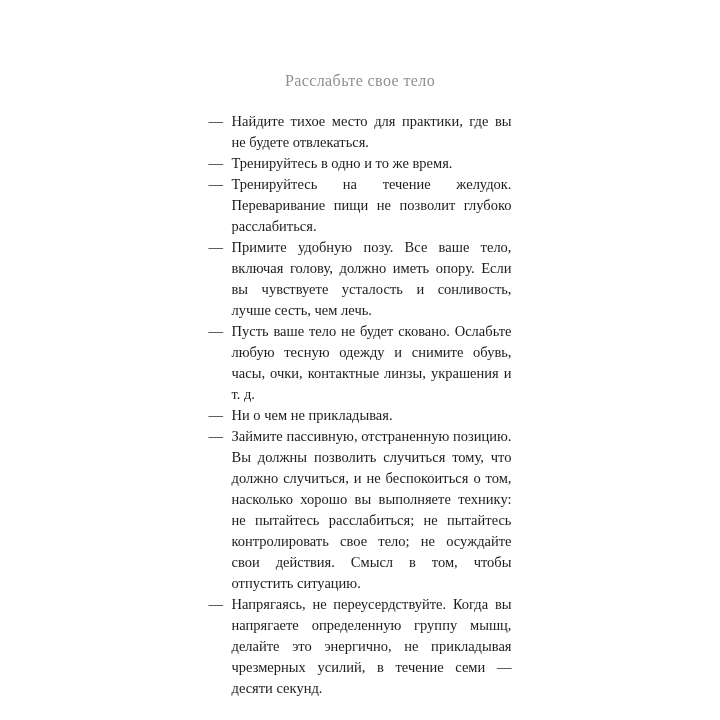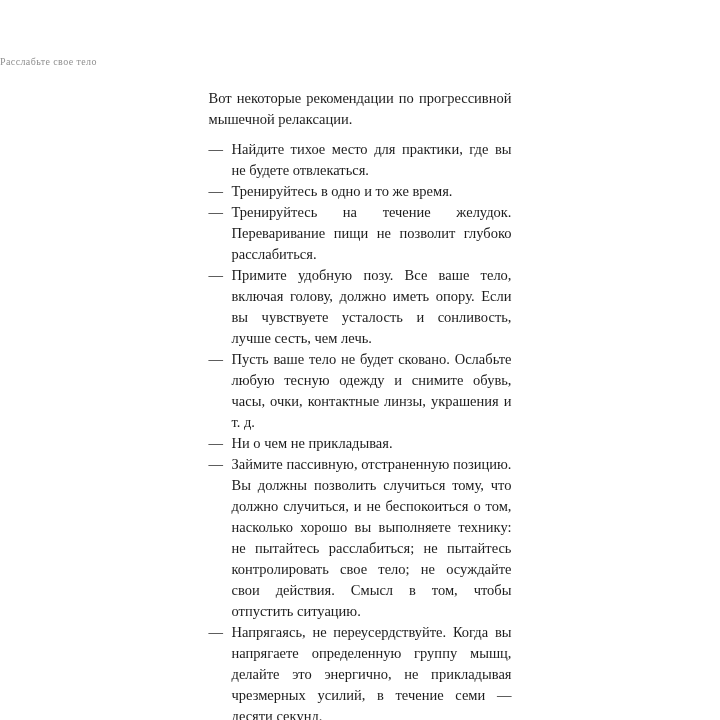--- a/index.html
+++ b/index.html
@@ -11,22 +11,23 @@
       position: relative;
       width: 720px;
       height: 720px;
       background: #ffffff;
       font-family: "Liberation Serif", "DejaVu Serif", serif;
       color: #1c1c1c;
       overflow: hidden;
       box-sizing: border-box;
     }
     .running-head {
-      padding-top: 56px;
-      font-size: 10px;
+      padding-top: 72px;
+      text-align: center;
+      font-size: 16px;
       letter-spacing: 0.4px;
       color: #8f8f8f;
     }
     .content {
       width: 303px;
       margin: 21px auto 0 auto;
       font-size: 14.5px;
       line-height: 21px;
       text-align: justify;
       hyphens: auto;
@@ -65,21 +66,20 @@
   </style>
 </head>
 <body>
 
 <div class="page">
 
   <div class="running-head">Расслабьте свое тело</div>
 
   <div class="content">
 
-    <p class="intro">Вот некоторые рекомендации по прогрессивной мышечной релаксации.</p>
 
     <div class="rec-list">
 
       <div class="list-item">
         <span class="list-marker">—</span>
         <span class="item-text">Найдите тихое место для практики, где вы не будете отвлекаться.</span>
       </div>
 
       <div class="list-item">
         <span class="list-marker">—</span>

